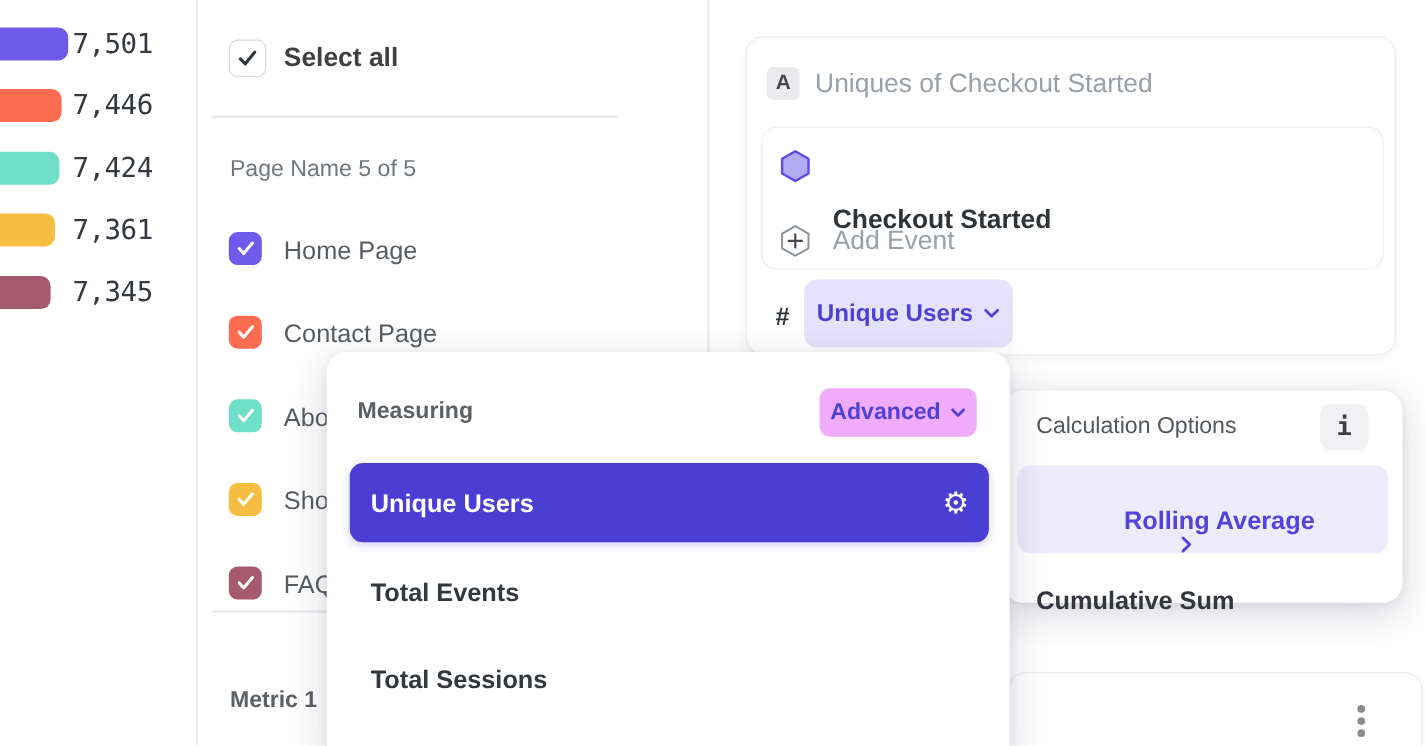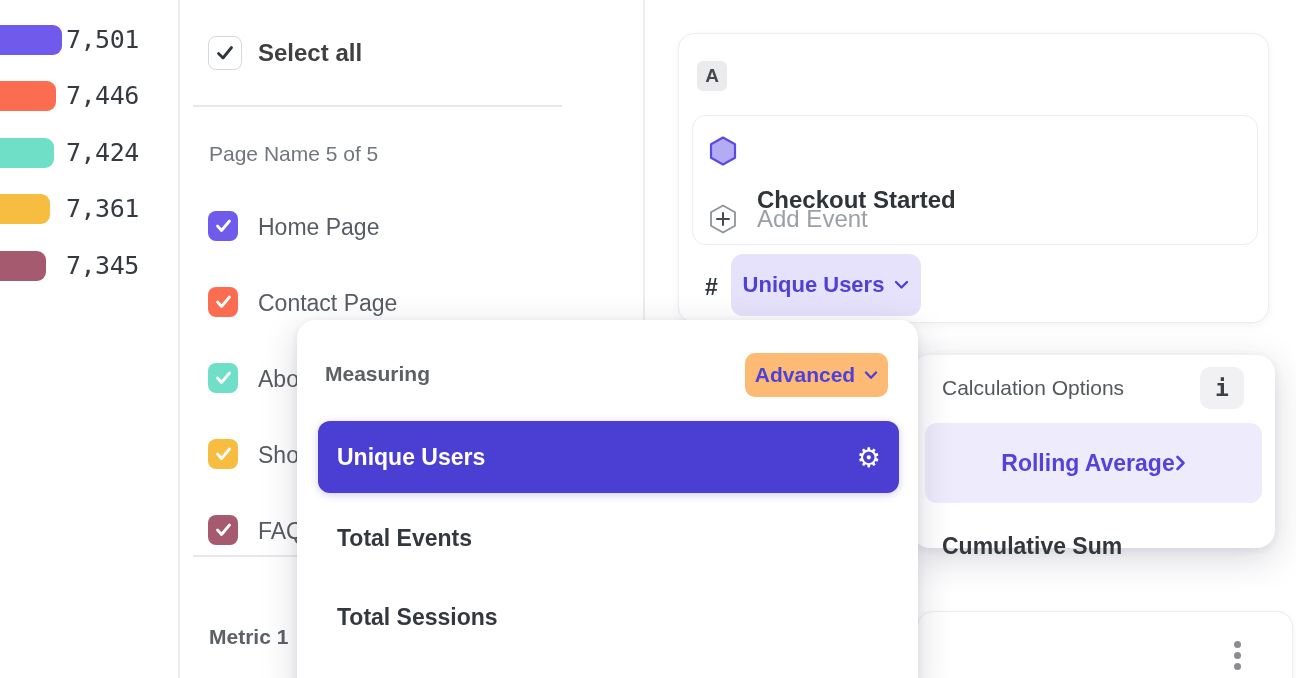--- a/index.html
+++ b/index.html
@@ -35,37 +35,37 @@
   .event-name{position:absolute;font-size:24px;font-weight:700;color:#2f3438;white-space:nowrap;margin-top:48px;}
   .hash{position:absolute;font-size:23px;font-weight:700;color:#2f353a;}
   .measure-pill{position:absolute;background:#e6e2fb;border-radius:12px;display:flex;
                 align-items:center;justify-content:center;gap:10px;cursor:pointer;}
   .pill-text{font-size:22px;font-weight:600;color:#4f41d6;white-space:nowrap;}
 
   
   .popup{position:absolute;background:#fff;border-radius:18px;
          box-shadow:0 10px 36px rgba(40,40,70,0.18),0 2px 8px rgba(40,40,70,0.08);}
   .popup-header{position:absolute;font-size:21px;font-weight:600;color:#5c6166;white-space:nowrap;}
-  .advanced-pill{position:absolute;background:#fdba74;border-radius:10px;display:flex;
+  .advanced-pill{position:absolute;background:#f0abfc;border-radius:10px;display:flex;
                  align-items:center;justify-content:center;gap:9px;cursor:pointer;}
   .advanced-text{font-size:21px;font-weight:600;color:#4f41d6;}
   .option-row{position:absolute;display:flex;align-items:center;font-size:23px;font-weight:600;
               color:#33383e;white-space:nowrap;}
   .selected-row{position:absolute;background:#4b3ed2;border-radius:12px;display:flex;
                 align-items:center;justify-content:space-between;
                 box-shadow:0 2px 8px rgba(75,62,210,0.25);}
   .selected-row .txt{font-size:23px;font-weight:600;color:#ffffff;margin-left:19px;}
   .gear{margin-right:18px;font-size:27px;color:#ffffff;line-height:1;
         font-family:"DejaVu Sans",sans-serif;}
   .calc-header{position:absolute;font-size:21px;font-weight:500;color:#53585e;white-space:nowrap;}
   .info-badge{position:absolute;background:#f1f1f3;border-radius:10px;display:flex;
               align-items:center;justify-content:center;
               font-family:"DejaVu Sans Mono",monospace;font-size:23px;font-weight:700;color:#3c4147;}
   .hl-row{position:absolute;background:#eeebfc;border-radius:12px;display:flex;
-          align-items:center;justify-content:center;}
+          align-items:center;justify-content:flex-end;flex-direction:column;}
   .hl-row .txt{font-size:23px;font-weight:600;color:#5442dd;margin-left:30px;}
   .calc-plain{position:absolute;font-size:23px;font-weight:600;color:#33373c;white-space:nowrap;}
 
   
   .kebab{position:absolute;display:flex;flex-direction:column;gap:4px;cursor:pointer;}
   .kebab .dot{width:7px;height:7px;border-radius:50%;background:#8b8c92;}
   svg{display:block;}
 </style>
 </head>
 <body>
@@ -151,20 +151,21 @@
       </div>
       <div class="cb-label" style="top:518px;">FAQ Page</div>
     </div>
 
     <div class="hdiv" style="left:193px;top:555px;width:369px;"></div>
     <div class="metric-label" style="top:625px;">Metric 1</div>
   </div>
 
   <div class="card" style="left:678px;top:33px;width:589px;height:288px;">
     <div class="series-badge" style="left:18px;top:27px;">A</div>
+    <div class="placeholder-text" style="left:62px;top:29px;">Uniques of Checkout Started</div>
 
     <div class="inner-card" style="left:13px;top:81px;width:564px;height:128px;">
       <div>
         <svg class="abs" style="left:13px;top:18px;" width="34" height="34" viewBox="0 0 34 34">
           <polygon points="17,3.5 29,10.3 29,23.7 17,30.5 5,23.7 5,10.3" fill="#b3abf3" stroke="#5b4ae6" stroke-width="2.2" stroke-linejoin="round"></polygon>
         </svg>
         <div class="event-name" style="left:64px;top:22px;">Checkout Started</div>
       </div>
       <div>
         <svg class="abs" style="left:13px;top:86px;" width="34" height="34" viewBox="0 0 34 34">

